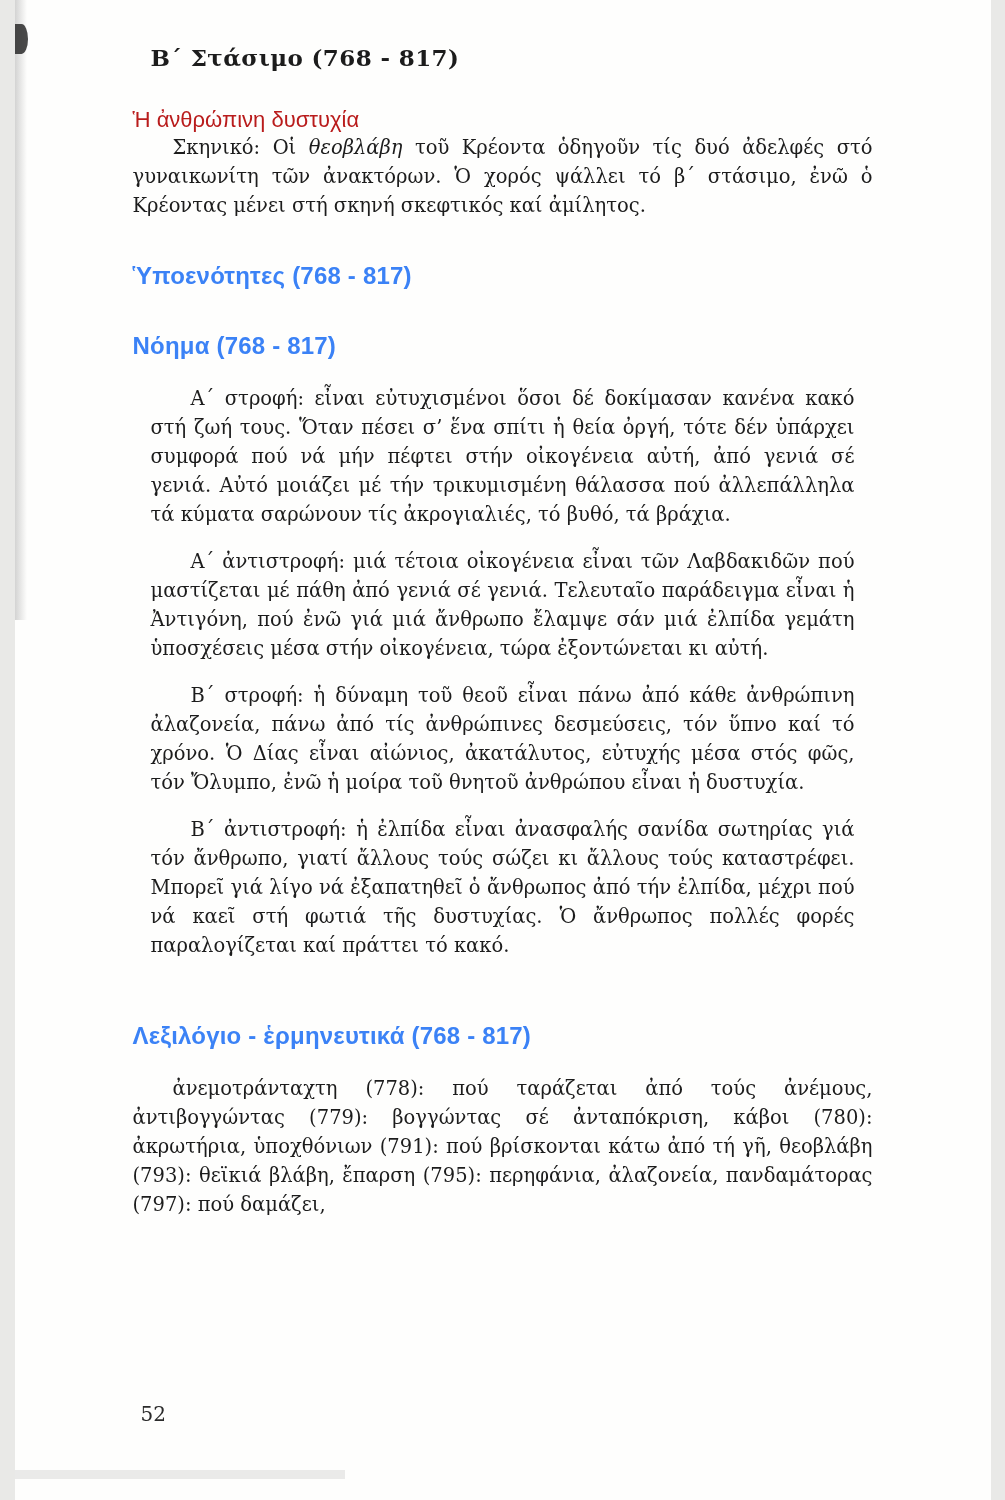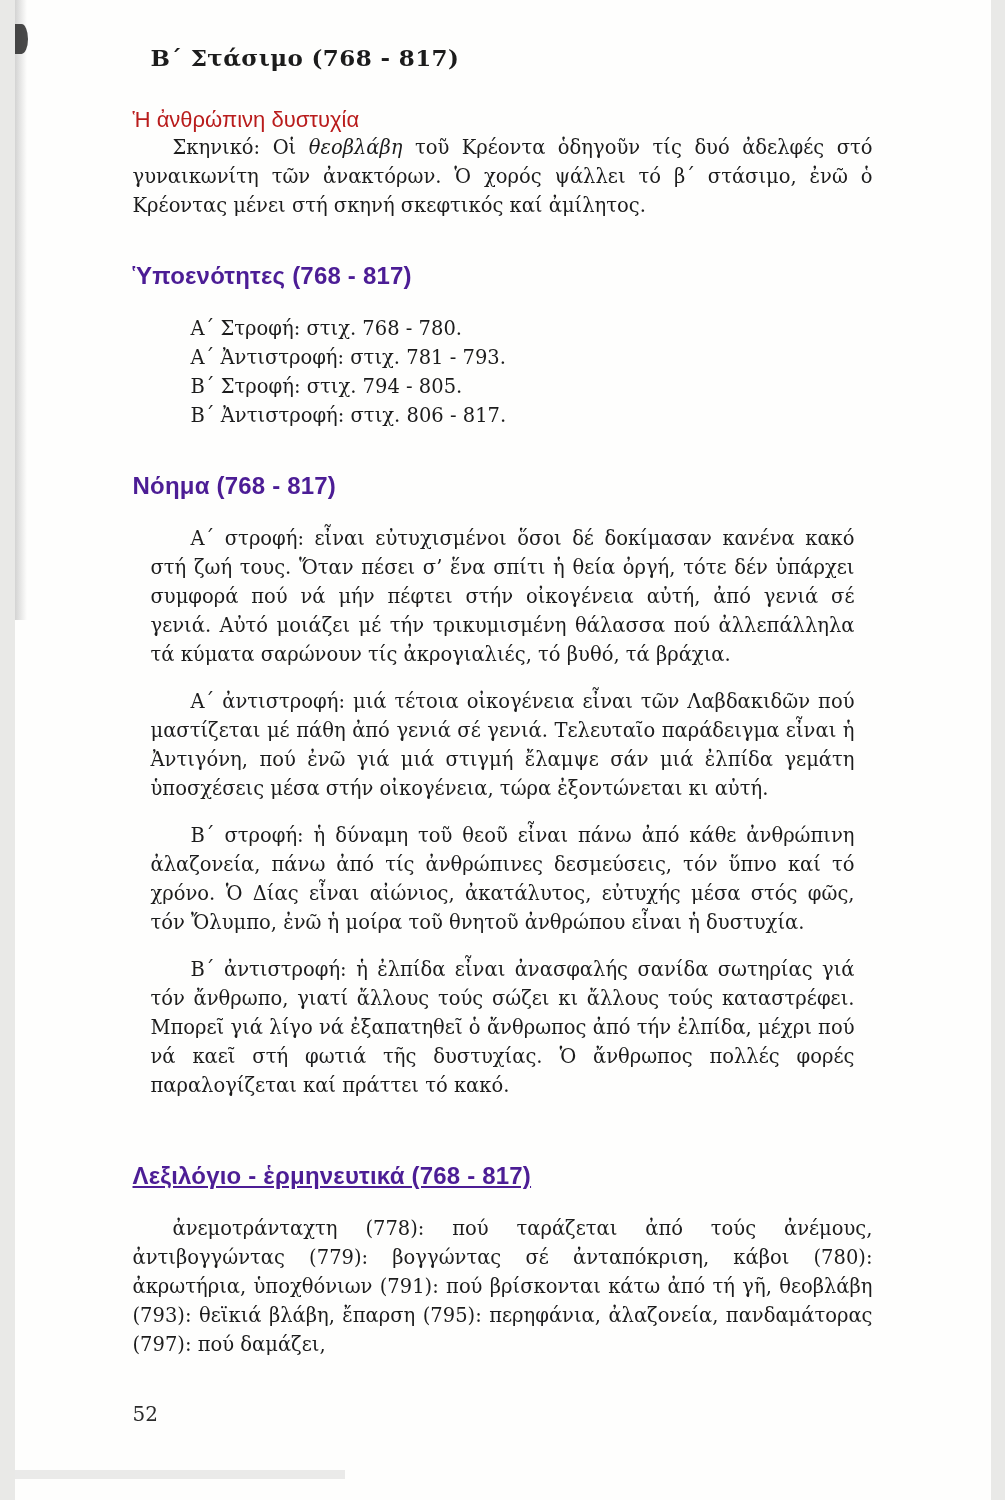--- a/index.html
+++ b/index.html
@@ -66,41 +66,41 @@
     margin: 0;
   }
   .indent { text-indent: 40px; }
   .scene { margin-top: 50px; }
 
   h2.section-heading {
     margin: 42px 0 24px 0;
     font-family: "Liberation Sans", sans-serif;
     font-weight: bold;
     font-size: 24px;
-    color: #4c1d95;
+    color: #3b82f6;
     letter-spacing: 0.2px;
   }
-  h2.lex { margin-top: 62px; text-decoration: underline; }
+  h2.lex { margin-top: 62px; }
 
   .subsection-list {
     margin: 0 0 0 58px;
     font-size: 19.5px;
     line-height: 29px;
   }
 
   .meaning p.para { margin: 18px; }
 
   .vocab { margin-top: 26px; }
 
   b.lead { font-weight: normal; }
   i.em { font-style: italic; }
 
   .page-number {
     position: absolute;
-    left: 118px;
+    left: 126px;
     top: 1402px;
     font-size: 20px;
     color: #2b2b2b;
   }
 </style>
 </head>
 <body>
 
 <div class="page">
   <div class="scan-edge"></div>
@@ -108,32 +108,26 @@
   <div class="scan-band"></div>
 
   <h1 class="title">Β΄ Στάσιμο (768 - 817)</h1>
 
   <p class="subtitle">Ἡ ἀνθρώπινη δυστυχία</p>
 
   <p class="para body-text indent scene"><b class="lead">Σκηνικό:</b> <span>Οἱ </span><i class="em">θεοβλάβη</i><span> τοῦ Κρέοντα ὁδηγοῦν τίς δυό ἀδελφές στό γυναικωνίτη τῶν ἀνακτόρων. Ὁ χορός ψάλλει τό β΄ στάσιμο, ἐνῶ ὁ Κρέοντας μένει στή σκηνή σκεφτικός καί ἀμίλητος.</span></p>
 
   <h2 class="section-heading">Ὑποενότητες (768 - 817)</h2>
 
-  <div class="subsection-list">
-    <div>Α΄ Στροφή: στιχ. 768 - 780.</div>
-    <div>Α΄ Ἀντιστροφή: στιχ. 781 - 793.</div>
-    <div>Β΄ Στροφή: στιχ. 794 - 805.</div>
-    <div>Β΄ Ἀντιστροφή: στιχ. 806 - 817.</div>
-  </div>
 
   <h2 class="section-heading">Νόημα (768 - 817)</h2>
 
   <div class="meaning body-text">
     <p class="para indent"><b class="lead">Α΄ στροφή:</b> <span>εἶναι εὐτυχισμένοι ὅσοι δέ δοκίμασαν κανένα κακό στή ζωή τους. Ὅταν πέσει σ’ ἕνα σπίτι ἡ θεία ὀργή, τότε δέν ὑπάρχει συμφορά πού νά μήν πέφτει στήν οἰκογένεια αὐτή, ἀπό γενιά σέ γενιά. Αὐτό μοιάζει μέ τήν τρικυμισμένη θάλασσα πού ἀλλεπάλληλα τά κύματα σαρώνουν τίς ἀκρογιαλιές, τό βυθό, τά βράχια.</span></p>
-    <p class="para indent"><b class="lead">Α΄ ἀντιστροφή:</b> <span>μιά τέτοια οἰκογένεια εἶναι τῶν Λαβδακιδῶν πού μαστίζεται μέ πάθη ἀπό γενιά σέ γενιά. Τελευταῖο παράδειγμα εἶναι ἡ Ἀντιγόνη, πού ἐνῶ γιά μιά στιγμή ἔλαμψε σάν μιά ἐλπίδα γεμάτη ὑποσχέσεις μέσα στήν οἰκογένεια, τώρα ἐξοντώνεται κι αὐτή.</span></p>
+    <p class="para indent"><b class="lead">Α΄ ἀντιστροφή:</b> <span>μιά τέτοια οἰκογένεια εἶναι τῶν Λαβδακιδῶν πού μαστίζεται μέ πάθη ἀπό γενιά σέ γενιά. Τελευταῖο παράδειγμα εἶναι ἡ Ἀντιγόνη, πού ἐνῶ γιά μιά ἄνθρωπο ἔλαμψε σάν μιά ἐλπίδα γεμάτη ὑποσχέσεις μέσα στήν οἰκογένεια, τώρα ἐξοντώνεται κι αὐτή.</span></p>
     <p class="para indent"><b class="lead">Β΄ στροφή:</b> <span>ἡ δύναμη τοῦ θεοῦ εἶναι πάνω ἀπό κάθε ἀνθρώπινη ἀλαζονεία, πάνω ἀπό τίς ἀνθρώπινες δεσμεύσεις, τόν ὕπνο καί τό χρόνο. Ὁ Δίας εἶναι αἰώνιος, ἀκατάλυτος, εὐτυχής μέσα στός φῶς, τόν Ὄλυμπο, ἐνῶ ἡ μοίρα τοῦ θνητοῦ ἀνθρώπου εἶναι ἡ δυστυχία.</span></p>
     <p class="para indent"><b class="lead">Β΄ ἀντιστροφή:</b> <span>ἡ ἐλπίδα εἶναι ἀνασφαλής σανίδα σωτηρίας γιά τόν ἄνθρωπο, γιατί ἄλλους τούς σώζει κι ἄλλους τούς καταστρέφει. Μπορεῖ γιά λίγο νά ἐξαπατηθεῖ ὁ ἄνθρωπος ἀπό τήν ἐλπίδα, μέχρι πού νά καεῖ στή φωτιά τῆς δυστυχίας. Ὁ ἄνθρωπος πολλές φορές παραλογίζεται καί πράττει τό κακό.</span></p>
   </div>
 
   <h2 class="section-heading lex">Λεξιλόγιο - ἑρμηνευτικά (768 - 817)</h2>
 
   <p class="para body-text indent vocab"><b class="lead">ἀνεμοτράνταχτη</b><span> (778): πού ταράζεται ἀπό τούς ἀνέμους, </span><b class="lead">ἀντιβογγώντας</b><span> (779): βογγώντας σέ ἀνταπόκριση, </span><b class="lead">κάβοι</b><span> (780): ἀκρωτήρια, </span><b class="lead">ὑποχθόνιων</b><span> (791): πού βρίσκονται κάτω ἀπό τή γῆ, </span><b class="lead">θεοβλάβη</b><span> (793): θεϊκιά βλάβη, </span><b class="lead">ἔπαρση</b><span> (795): περηφάνια, ἀλαζονεία, </span><b class="lead">πανδαμάτορας</b><span> (797): πού δαμάζει,</span></p>
 
   <div class="page-number">52</div>
 </div>

